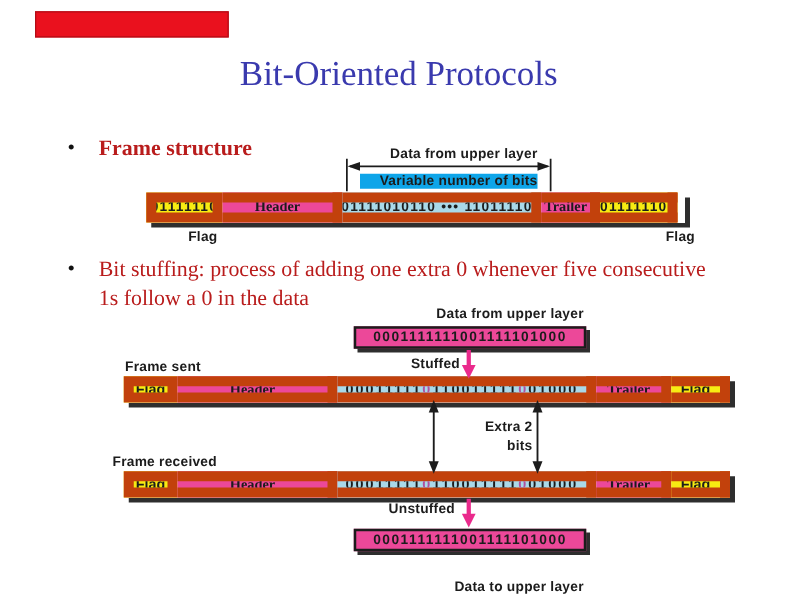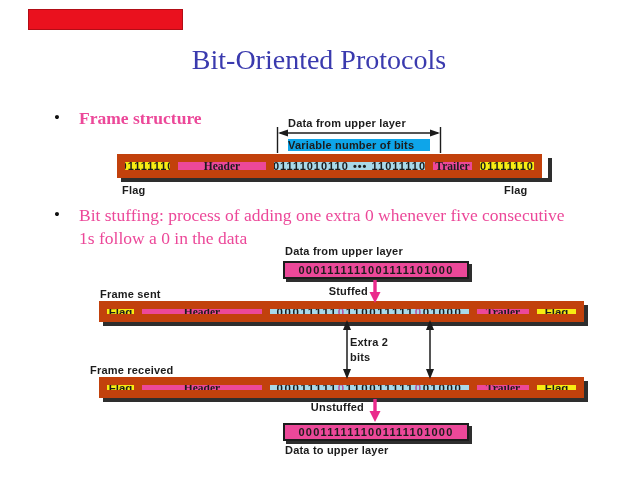--- a/index.html
+++ b/index.html
@@ -26,33 +26,33 @@
     font-size: 28px; color: #3a3aae;
   }
 
   
   .bullet-dot {
     font-family: "Liberation Serif", serif;
     font-size: 17px; color: #111;
   }
   .bullet-text {
     font-family: "Liberation Serif", serif;
-    font-size: 17.5px; color: #ec4899; line-height: 23px;
+    font-size: 17.5px; color: #b91c1c; line-height: 23px;
   }
   .b1-dot { left: 54px; top: 108px; }
   .b1-text { left: 79px; top: 107px; font-weight: 600; }
   .b2-dot { left: 54px; top: 205px; }
   .b2-text { left: 79px; top: 204px; }
 
   
   .dlabel {
     font-size: 11px; font-weight: bold; color: #1c1c1c;
     letter-spacing: 0.2px; white-space: nowrap;
   }
-  .center { text-align: left; }
+  .center { text-align: right; }
   .right { text-align: right; }
 
   
   .frame-row {
     display: flex;
     box-shadow: 4px 4px 0 0 #2e2e2e;
   }
   .cell {
     border: 8px solid #c2410c;
     display: flex; align-items: center; justify-content: center;
@@ -97,21 +97,21 @@
   .d2-sentrow   { left: 99px;  top: 301px; width: 485px; height: 21px; }
   .d2-recvlabel { left: 90px; top: 364px; }
   .d2-recvrow   { left: 99px;  top: 377px; width: 485px; height: 21px; }
   .d2-flag1 { width: 43px; }
   .d2-head  { width: 128px; }
   .d2-data  { width: 207px; }
   .d2-trail { width: 60px; }
   .d2-flag2 { width: 47px; }
   .d2-extra { left: 350px; top: 335px; width: 76px; line-height: 15px; }
   .d2-unstuffed { left: 292px; top: 401px; width: 72px; }
-  .d2-botlabel  { left: 285px; top: 444px; width: 182px; }
+  .d2-botlabel  { left: 285px; top: 464px; width: 182px; }
 
   svg.overlay {
     position: absolute; left: 0; top: 0;
     width: 638px; height: 479px;
     pointer-events: none; z-index: 1;
   }
 </style>
 </head>
 <body>
 

